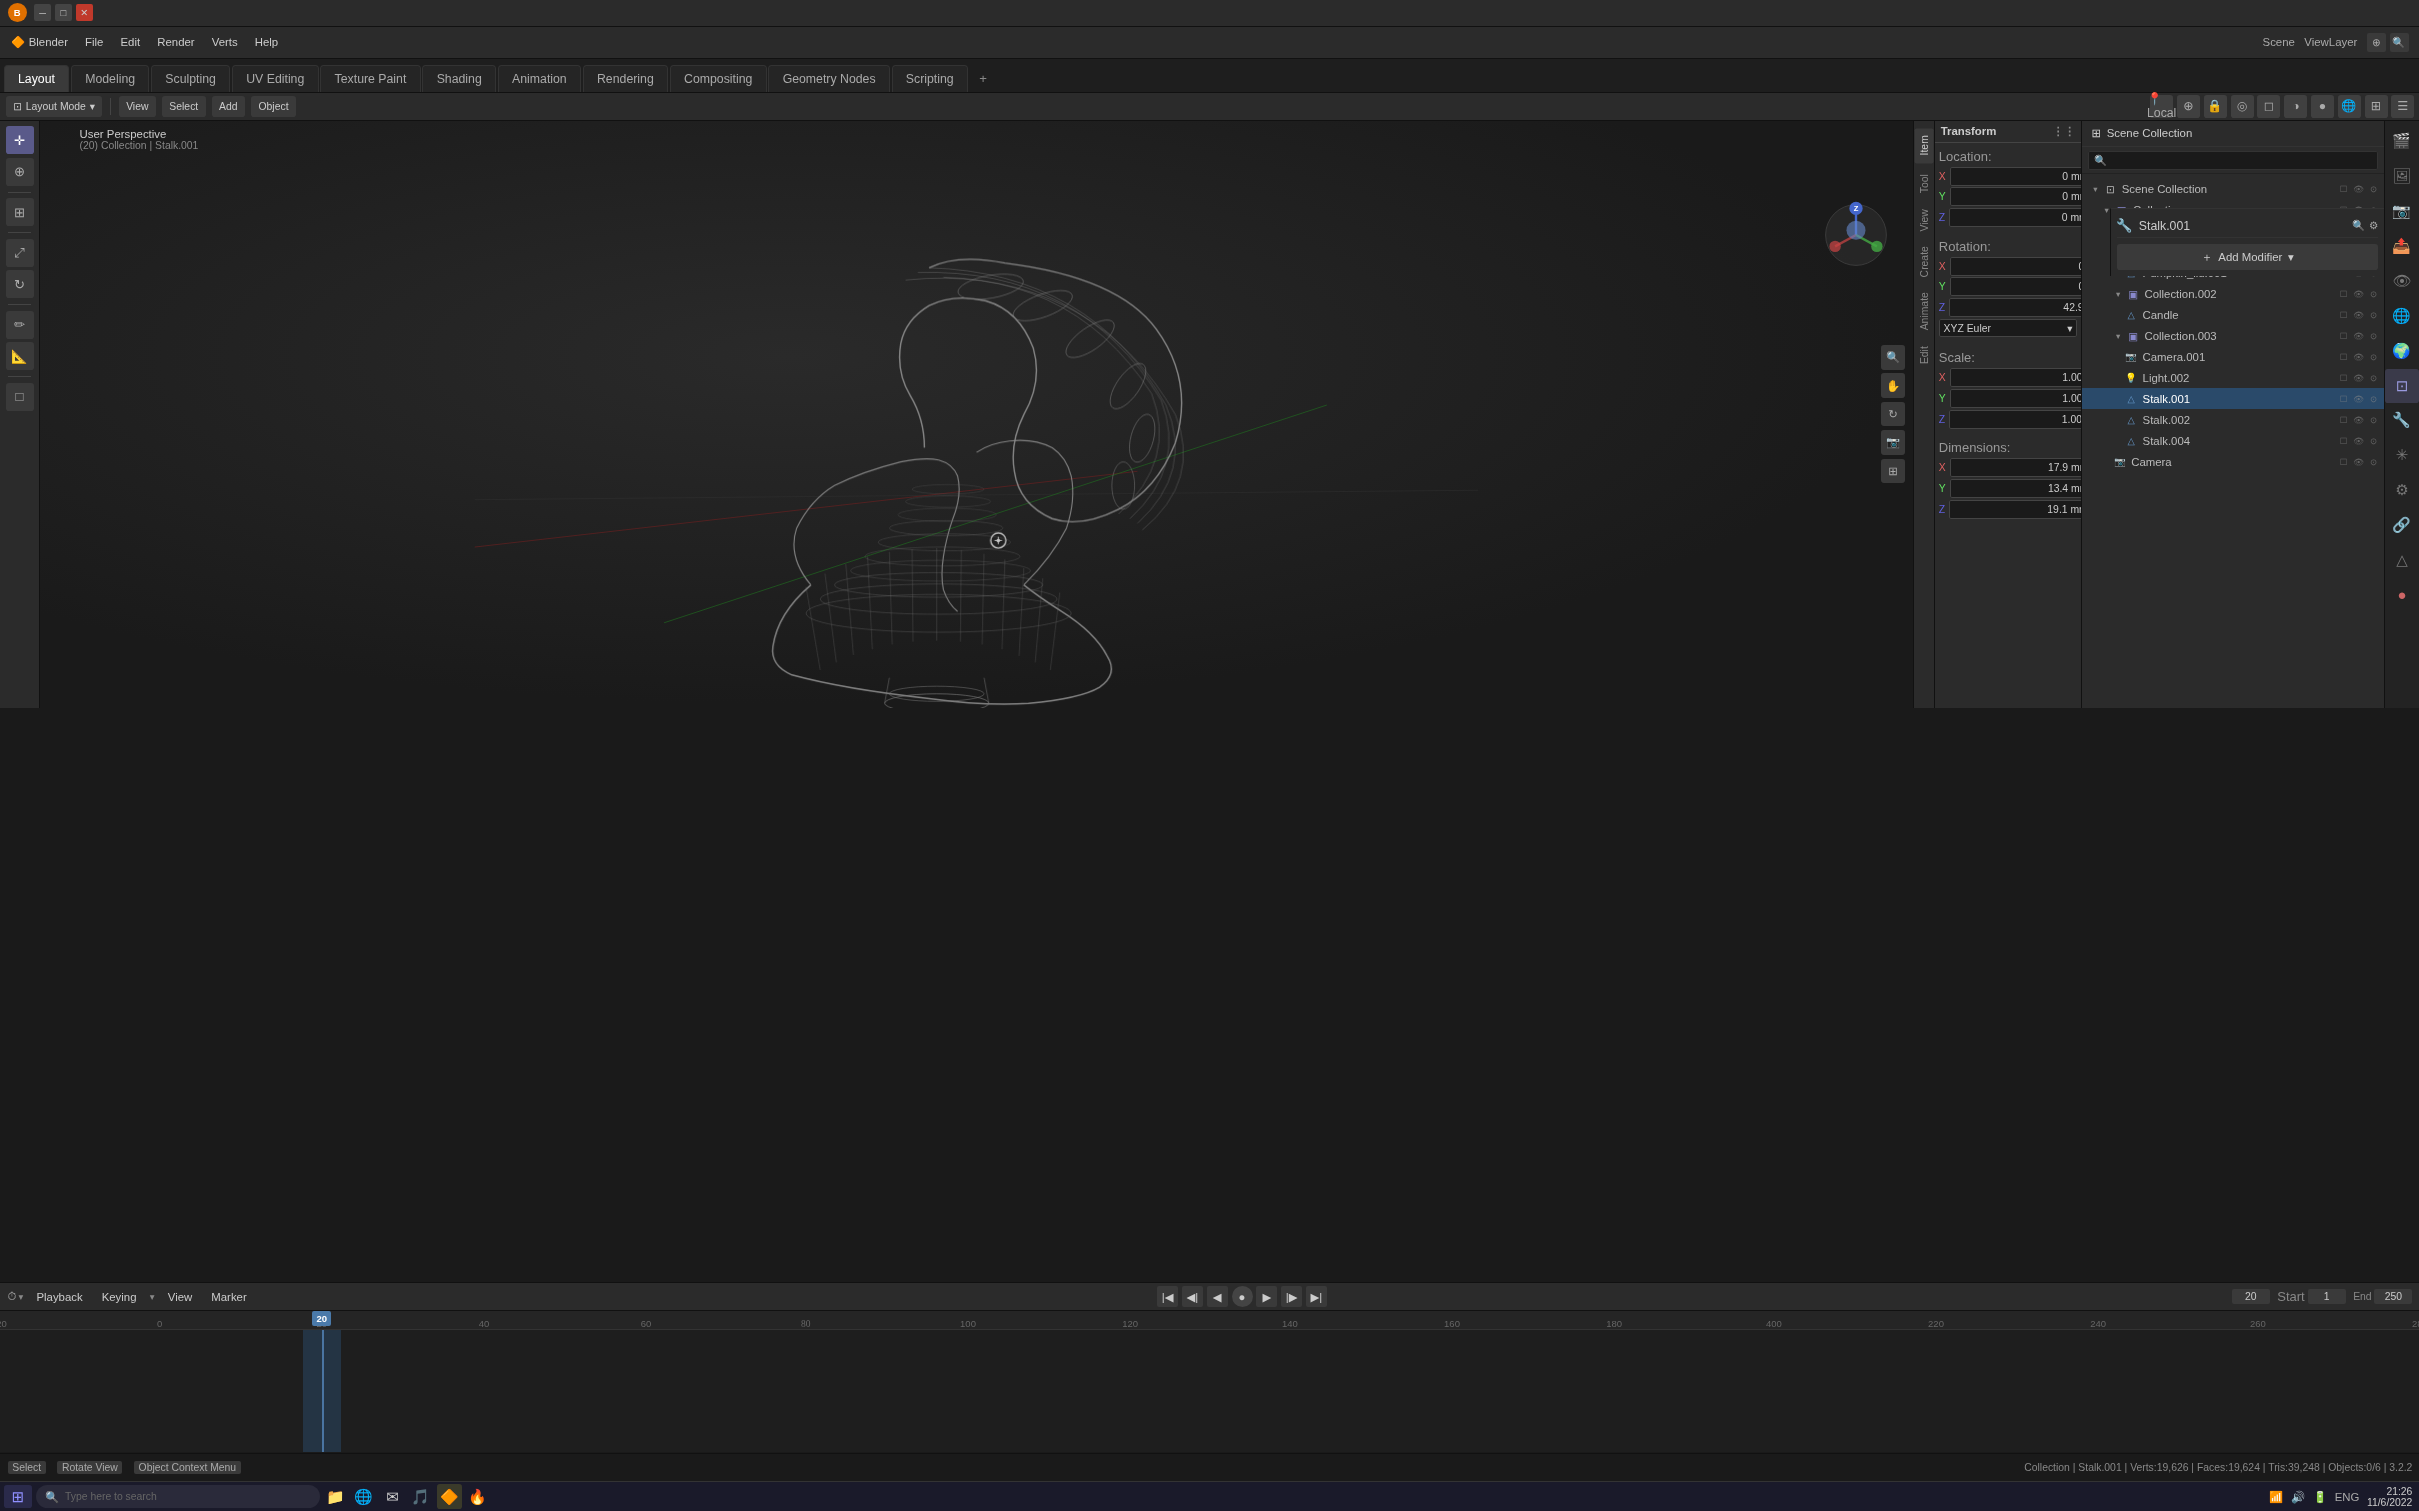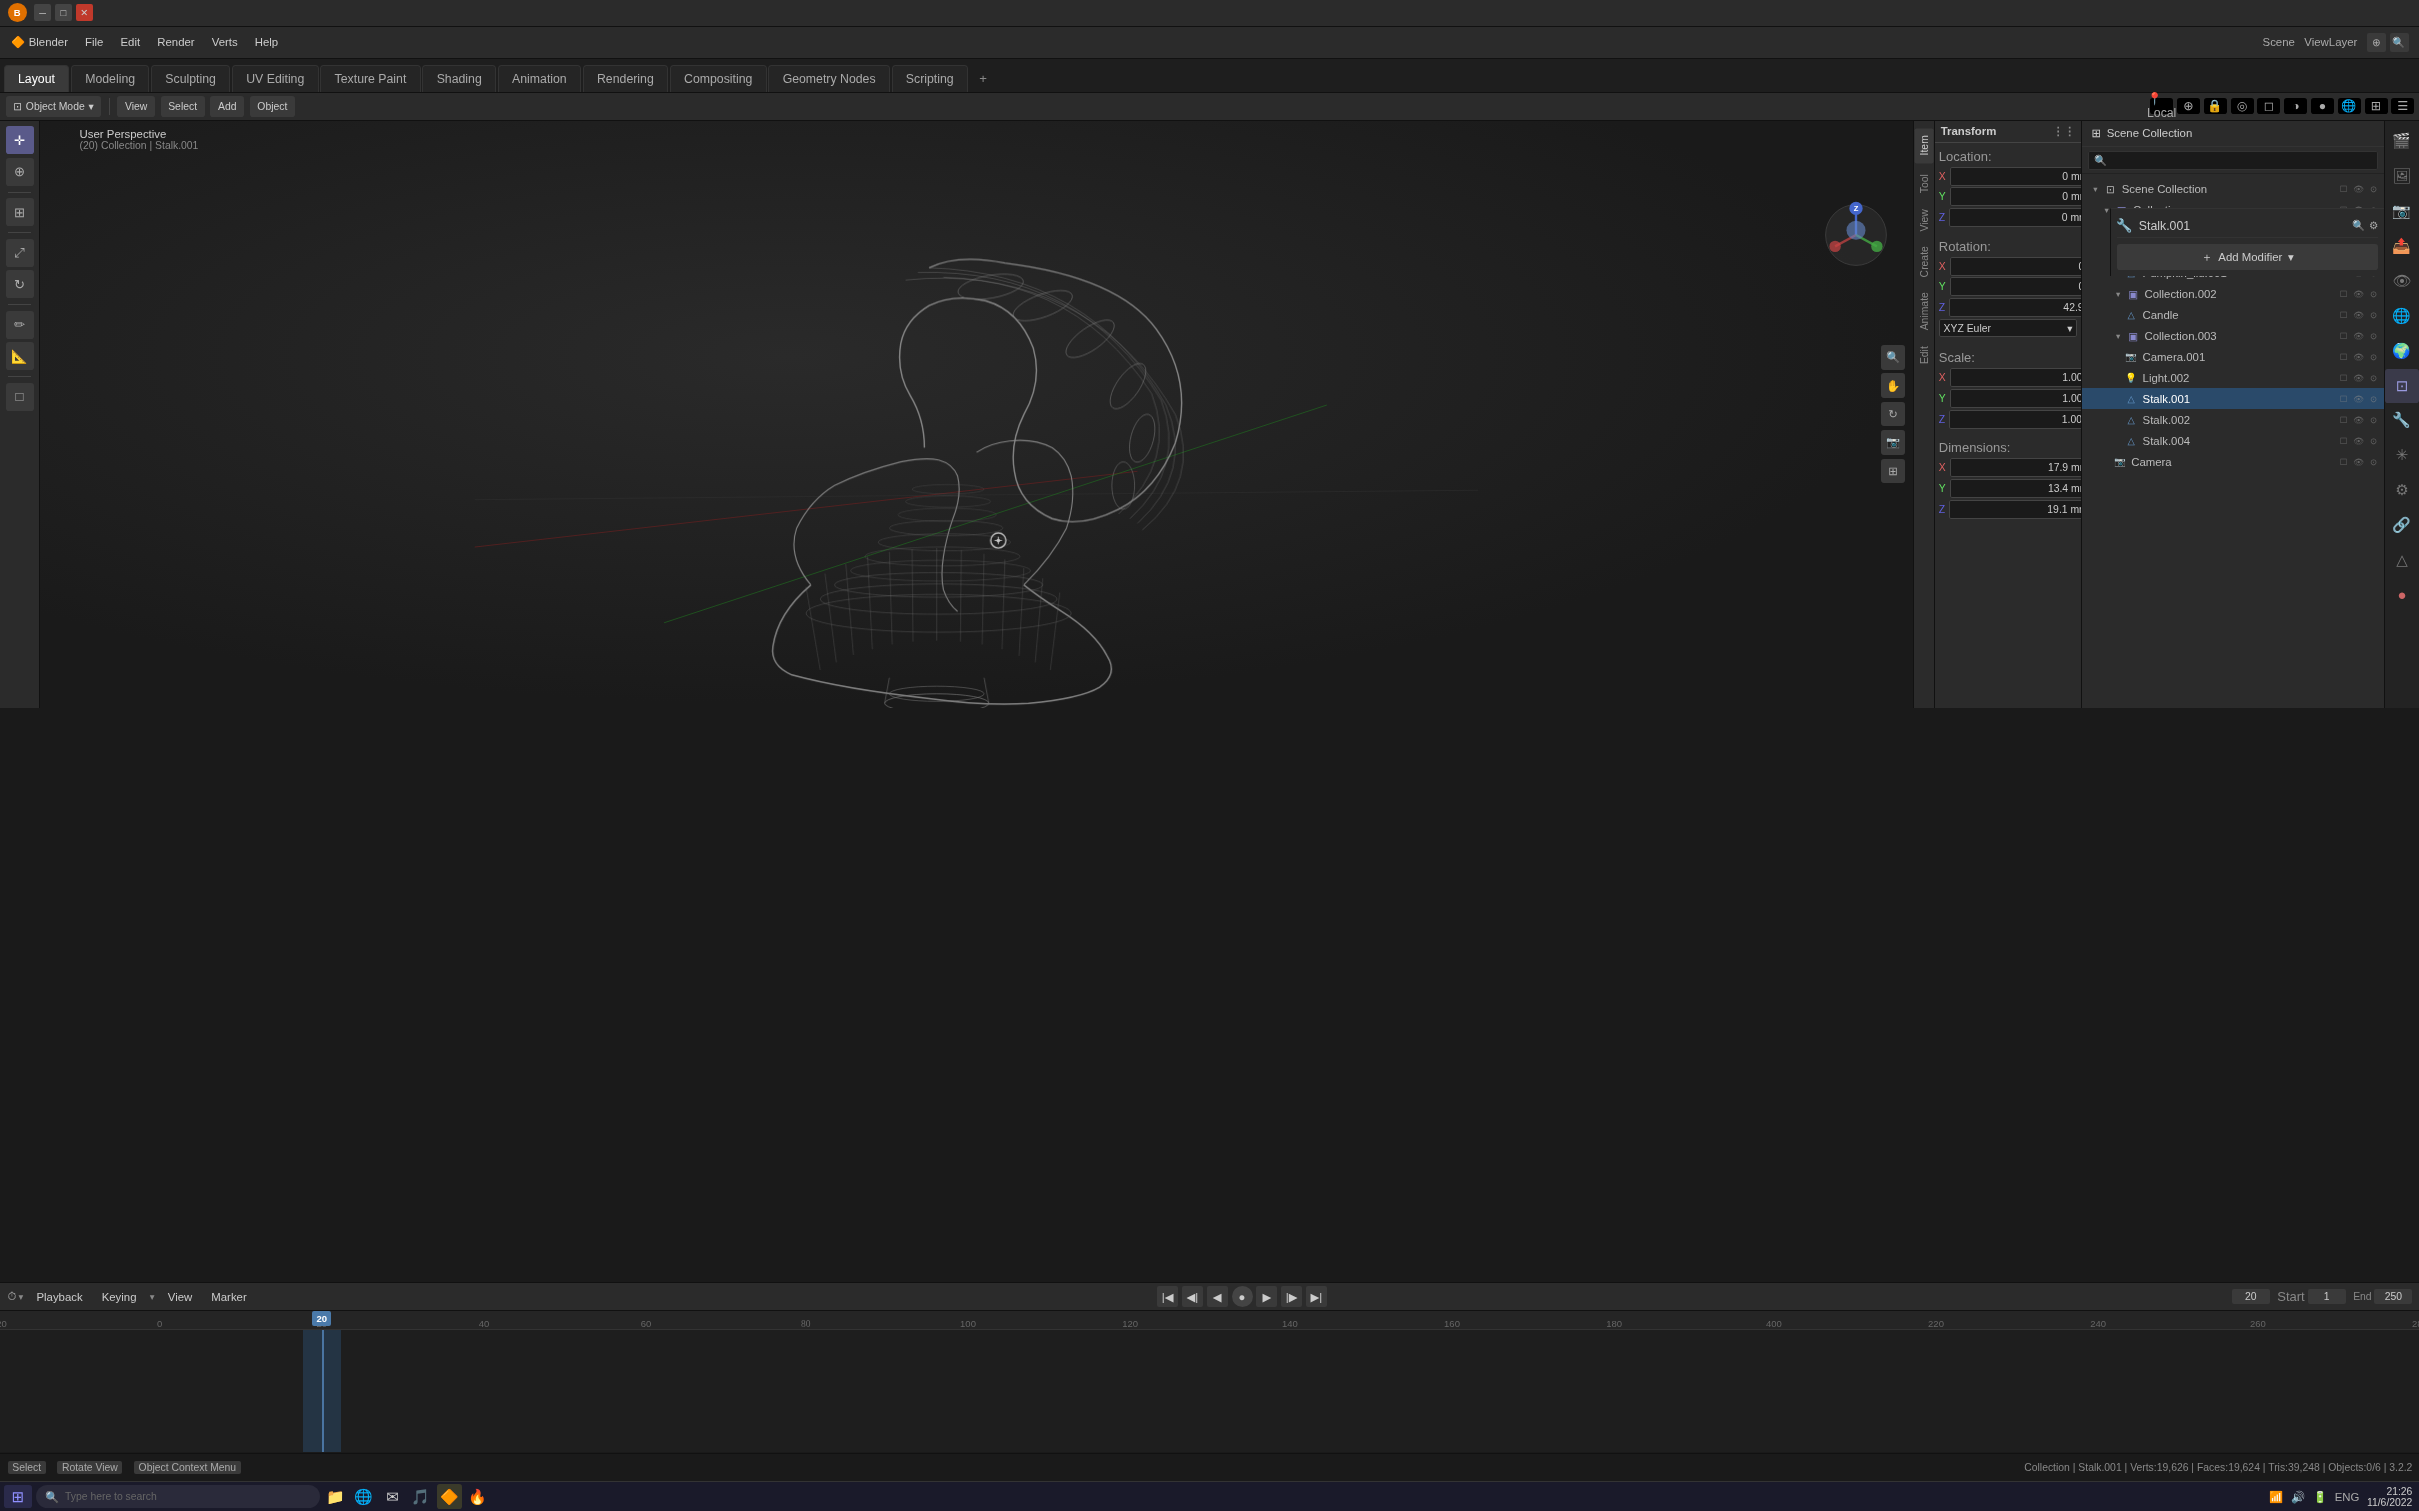--- a/index.html
+++ b/index.html
@@ -467,23 +467,23 @@
       padding: 0 7.6px;
       background: #3a3a3a;
       border-radius: 2.8px;
       color: #ccc;
       font-size: 10.4px;
       display: flex; align-items: center; gap: 3.8px;
       cursor: pointer;
     }
     .vh-sep { width: 0.9px; height: 17px; background: #444; margin: 0 1.9px; }
     .vh-icon-btn {
-      width: 23px; height: 16px;
-      display: flex; align-items: center; justify-content: center;
-      background: #000000; border-radius: 2.8px; cursor: pointer;
+      width: 23px; height: 23px;
+      display: flex; align-items: center; justify-content: center;
+      background: #404040; border-radius: 2.8px; cursor: pointer;
       color: #aaa; font-size: 12.3px;
     }
 
     
     #props-icons {
       width: 36px;
       background: #232323;
       border-left: 0.9px solid #111;
       display: flex;
       flex-direction: column;
@@ -582,21 +582,21 @@
   <div class="ws-tab">Rendering</div>
   <div class="ws-tab">Compositing</div>
   <div class="ws-tab">Geometry Nodes</div>
   <div class="ws-tab">Scripting</div>
   <div class="ws-tab-add">+</div>
 </div>
 
 <div id="viewport-header">
   <div class="vh-btn">
     <span>⊡</span>
-    <span>Object Mode</span>
+    <span>Layout Mode</span>
     <span>▾</span>
   </div>
   <div class="vh-sep"></div>
   <div class="vh-btn">View</div>
   <div class="vh-btn">Select</div>
   <div class="vh-btn">Add</div>
   <div class="vh-btn">Object</div>
   <div style="flex:1"></div>
 
   <div style="display:flex;align-items:center;gap:3.8px;">

